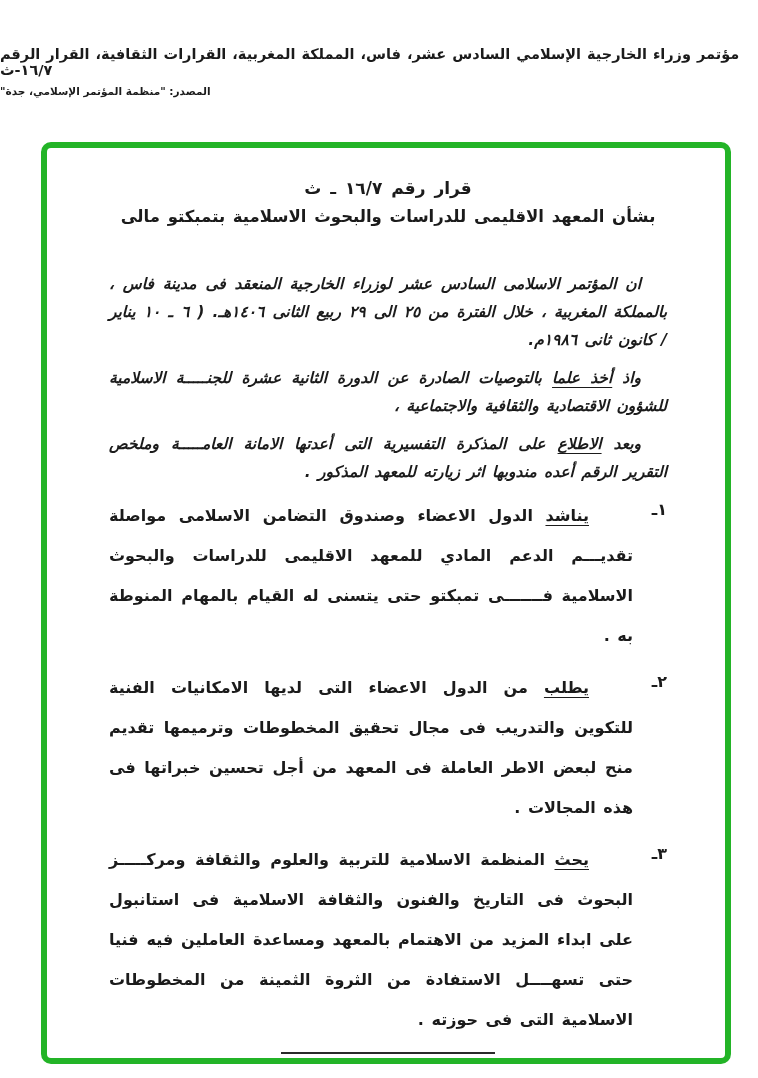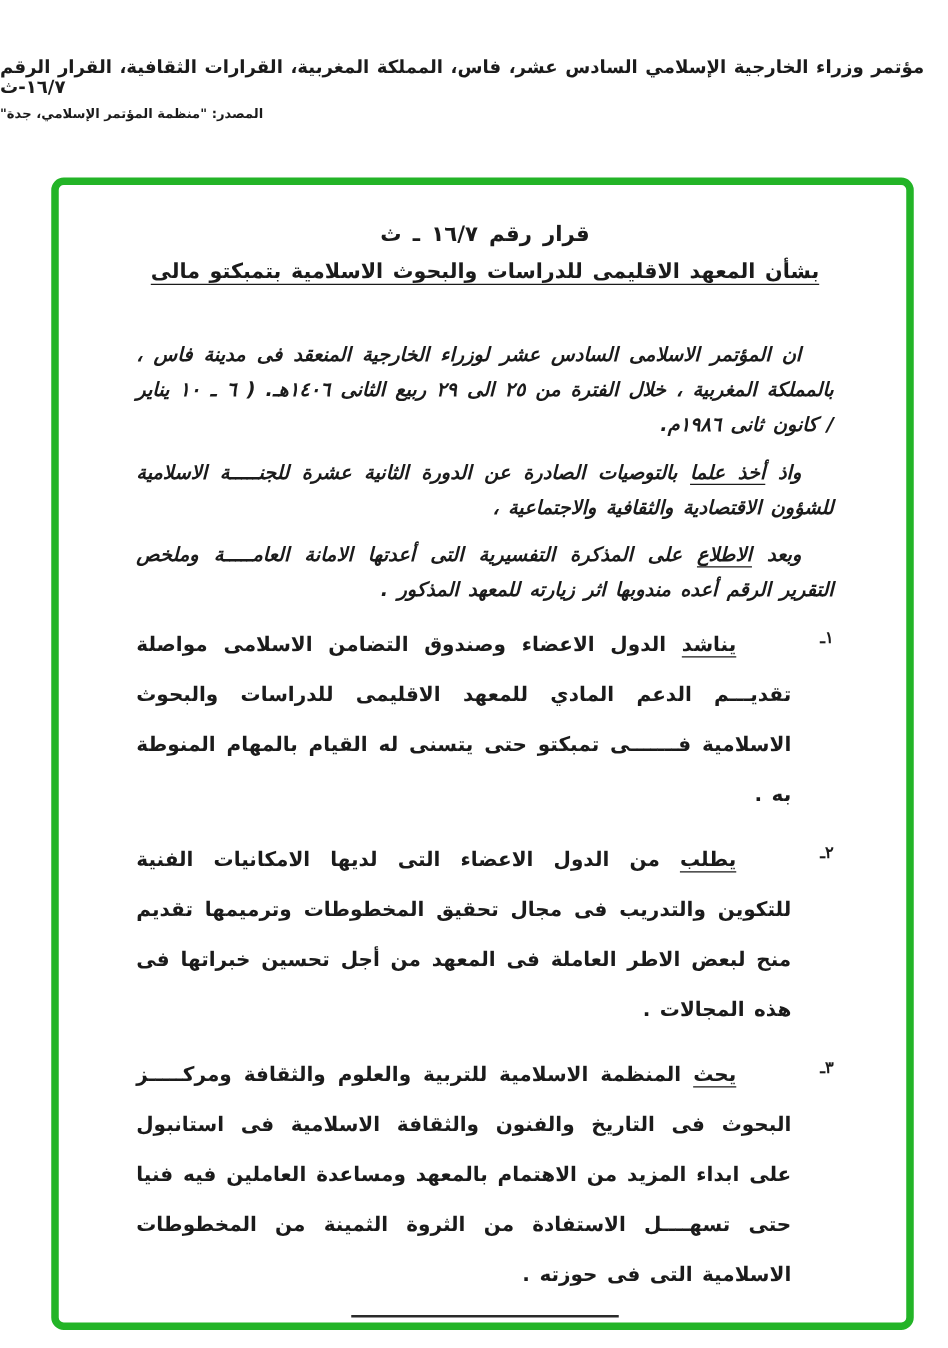--- a/index.html
+++ b/index.html
@@ -52,21 +52,20 @@
   }
 
   .title-block { text-align: center; margin-bottom: 44px; }
   .title-line1 {
     font-size: 17px;
     margin-bottom: 9px;
     word-spacing: 3px;
   }
   .title-line2 {
     font-size: 16.5px;
-    text-decoration: underline;
     text-underline-offset: 5px;
     word-spacing: 2px;
   }
 
   .para {
     font-size: 15.5px;
     line-height: 28px;
     text-align: justify;
     text-indent: 26px;
     margin: 0 0 10px 0;
@@ -77,23 +76,22 @@
 
   .items { margin-top: 4px; }
   .item {
     display: flex;
     flex-direction: row;   
     margin: 0 0 12px 0;
   }
   .item .num {
     flex: none;
     width: 34px;
-    font-size: 13px;
+    font-size: 16px;
     line-height: 28px;
-    font-family: Liberation Serif, serif;
   }
   .item .body {
     flex: 1;
     font-size: 16px;
     line-height: 40px;
     text-align: justify;
     text-indent: 44px;
     word-spacing: 2px;
   }
 

